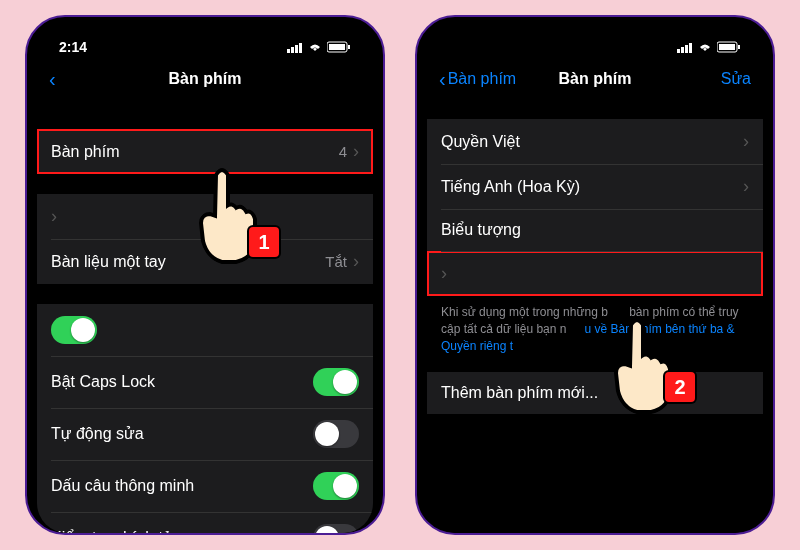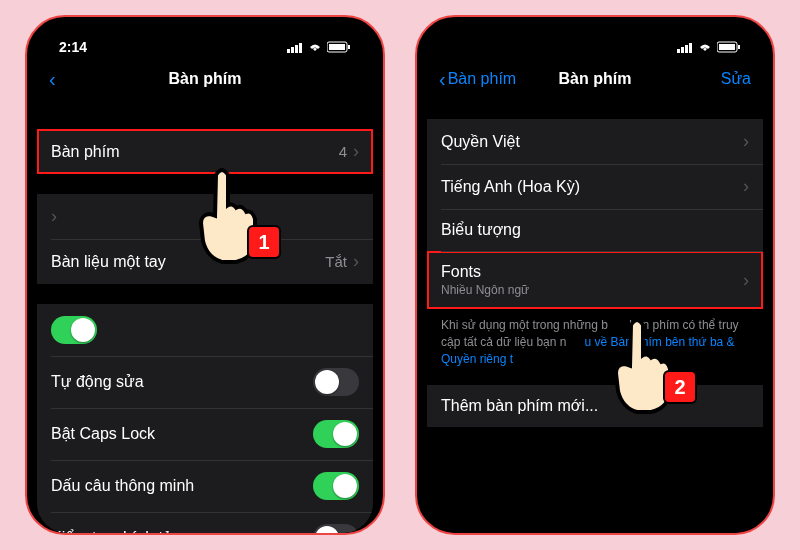--- a/index.html
+++ b/index.html
@@ -1,18 +1,18 @@
 <!DOCTYPE html>
 <html><head>
 <meta charset="utf-8">
 <style>
   * { margin: 0; padding: 0; box-sizing: border-box; font-family: -apple-system, "Helvetica Neue", Arial, sans-serif; }
   body { background: #f7cfd6; width: 800px; height: 550px; display: flex; justify-content: center; align-items: center; gap: 30px; }
   .phone {
-    width: 360px; height: 520px; background: #000; border-radius: 40px; border: 2px solid #ef4444;
+    width: 360px; height: 520px; background: #000; border-radius: 40px; border: 2px solid #4c1d95;
     box-shadow: inset 0 0 0 10px #000; position: relative; overflow: hidden;
   }
   .screen-wrap { position: absolute; top: 10px; left: 10px; right: 10px; bottom: 0; background:#000; border-radius: 30px; overflow:hidden;}
   .notch { position:absolute; top:0; left:50%; transform:translateX(-50%); width:150px; height:24px; background:#000; border-radius:0 0 16px 16px; z-index:10;}
   .statusbar { height:36px; display:flex; justify-content:space-between; align-items:center; padding:4px 22px 0; color:#fff; font-size:14px; font-weight:600;}
   .sb-right { display:flex; gap:4px; align-items:center;}
   .nav { display:flex; align-items:center; justify-content:space-between; padding:6px 12px 10px; }
   .back { color:#0a84ff; font-size:16px; display:flex; align-items:center; gap:2px; }
   .back .chev { font-size:20px; line-height:1; }
   .nav-title { color:#fff; font-size:16px; font-weight:600; position:absolute; left:50%; transform:translateX(-50%);}
@@ -101,28 +101,28 @@
             </span>
         </div>
       </div>
       <div class="group">
         <div class="row">
           <div class="toggle on">
               <div class="knob"></div>
             </div>
         </div>
         <div class="row">
+          <span>Bật Caps Lock</span>
+          <div class="toggle on">
+              <div class="knob"></div>
+            </div>
+        </div>
+        <div class="row">
           <span>Tự động sửa</span>
           <div class="toggle off">
-              <div class="knob"></div>
-            </div>
-        </div>
-        <div class="row">
-          <span>Bật Caps Lock</span>
-          <div class="toggle on">
               <div class="knob"></div>
             </div>
         </div>
         <div class="row">
           <span>Dấu câu thông minh</span>
           <div class="toggle on">
               <div class="knob"></div>
             </div>
         </div>
         <div class="row">
@@ -189,24 +189,20 @@
         <div class="row">
           <span>Tiếng Anh (Hoa Kỳ)</span>
           <span class="right">
               <span class="chevron">›</span>
             </span>
         </div>
         <div class="row">
           <span>Biểu tượng</span>
         </div>
         <div class="row highlight">
-          <div class="stack">
-            <span>Fonts</span>
-            <span class="sub">Nhiều Ngôn ngữ</span>
-          </div>
           <span class="right">
               <span class="chevron">›</span>
             </span>
         </div>
       </div>
       <div class="footer-text">
         <span>Khi sử dụng một trong những b</span><span style="opacity:0">xxx</span><span> bàn phím có thể truy cập tất cả dữ liệu bạn n</span><span style="opacity:0">xxx</span><span class="link">u về Bàn phím bên thứ ba &amp; Quyền riêng t</span>
       </div>
       <div class="group" style="margin-top:18px">
         <div class="row">

